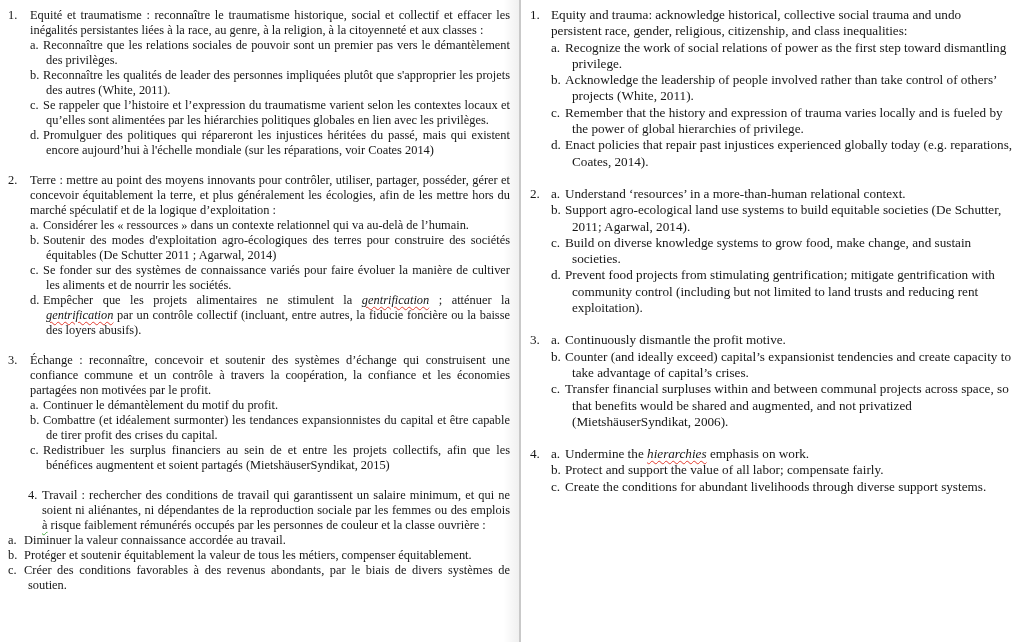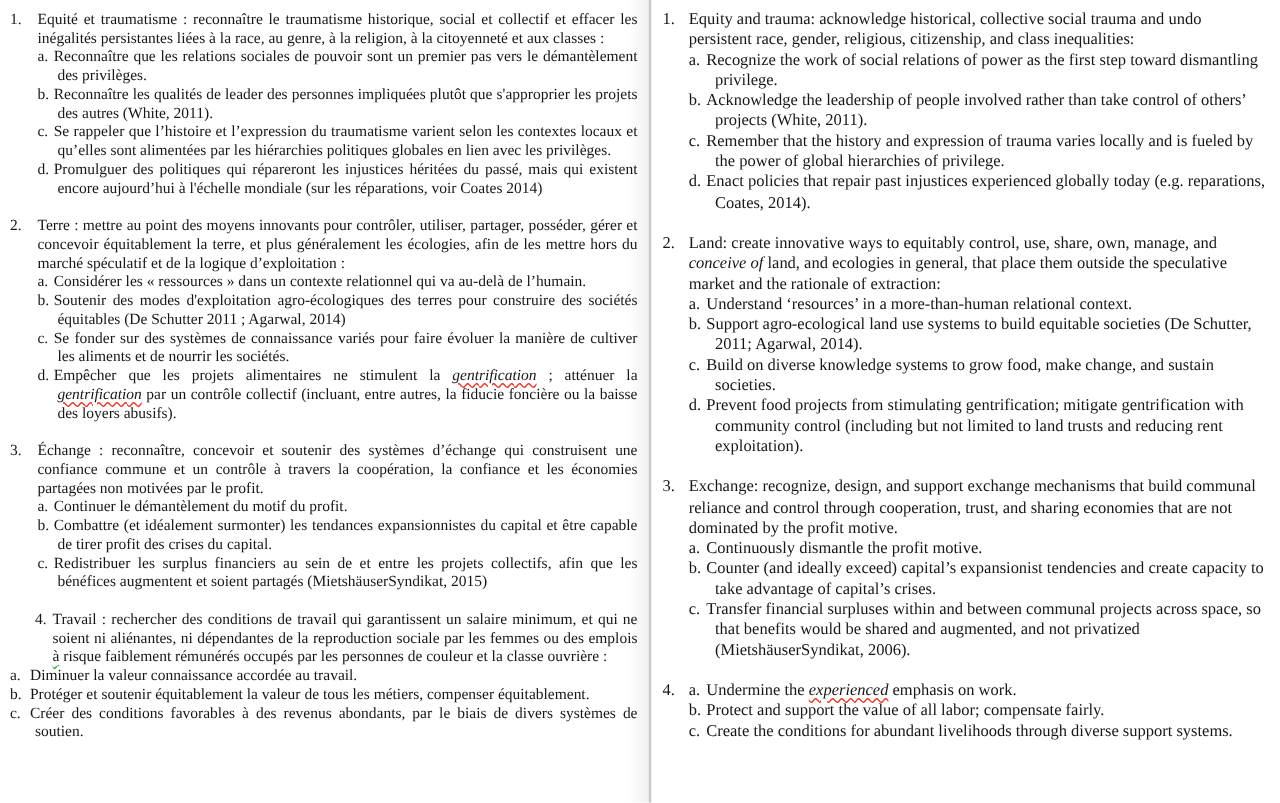--- a/index.html
+++ b/index.html
@@ -170,21 +170,20 @@
         </div>
         <div class="sub">
           <span class="letter">d.</span>
           <div class="subtext">Enact policies that repair past injustices experienced globally today (e.g. reparations, Coates, 2014).</div>
         </div>
       </div>
     </div>
     <div class="item">
       <span class="num">2.</span>
       <div class="body">
-        <p class="lead">Land: create innovative ways to equitably control, use, share, own, manage, and <span class="em">conceive of </span>land, and ecologies in general, that place them outside the speculative market and the rationale of extraction:</p>
         <div class="sub">
           <span class="letter">a.</span>
           <div class="subtext">Understand ‘resources’ in a more-than-human relational context.</div>
         </div>
         <div class="sub">
           <span class="letter">b.</span>
           <div class="subtext">Support agro-ecological land use systems to build equitable societies (De Schutter, 2011; Agarwal, 2014).</div>
         </div>
         <div class="sub">
           <span class="letter">c.</span>
@@ -192,41 +191,40 @@
         </div>
         <div class="sub">
           <span class="letter">d.</span>
           <div class="subtext">Prevent food projects from stimulating gentrification; mitigate gentrification with community control (including but not limited to land trusts and reducing rent exploitation).</div>
         </div>
       </div>
     </div>
     <div class="item">
       <span class="num">3.</span>
       <div class="body">
-        <p class="lead">Exchange: recognize, design, and support exchange mechanisms that build communal reliance and control through cooperation, trust, and sharing economies that are not dominated by the profit motive.</p>
         <div class="sub">
           <span class="letter">a.</span>
           <div class="subtext">Continuously dismantle the profit motive.</div>
         </div>
         <div class="sub">
           <span class="letter">b.</span>
           <div class="subtext">Counter (and ideally exceed) capital’s expansionist tendencies and create capacity to take advantage of capital’s crises.</div>
         </div>
         <div class="sub">
           <span class="letter">c.</span>
           <div class="subtext">Transfer financial surpluses within and between communal projects across space, so that benefits would be shared and augmented, and not privatized (MietshäuserSyndikat, 2006).</div>
         </div>
       </div>
     </div>
     <div class="item">
       <span class="num">4.</span>
       <div class="body">
         <div class="sub">
           <span class="letter">a.</span>
-          <div class="subtext">Undermine the <span class="squiggle-red">experienced</span> emphasis on work.</div>
+          <div class="subtext">Undermine the <span class="squiggle-red">hierarchies</span> emphasis on work.</div>
         </div>
         <div class="sub">
           <span class="letter">b.</span>
           <div class="subtext">Protect and support the value of all labor; compensate fairly.</div>
         </div>
         <div class="sub">
           <span class="letter">c.</span>
           <div class="subtext">Create the conditions for abundant livelihoods through diverse support systems.</div>
         </div>
       </div>

